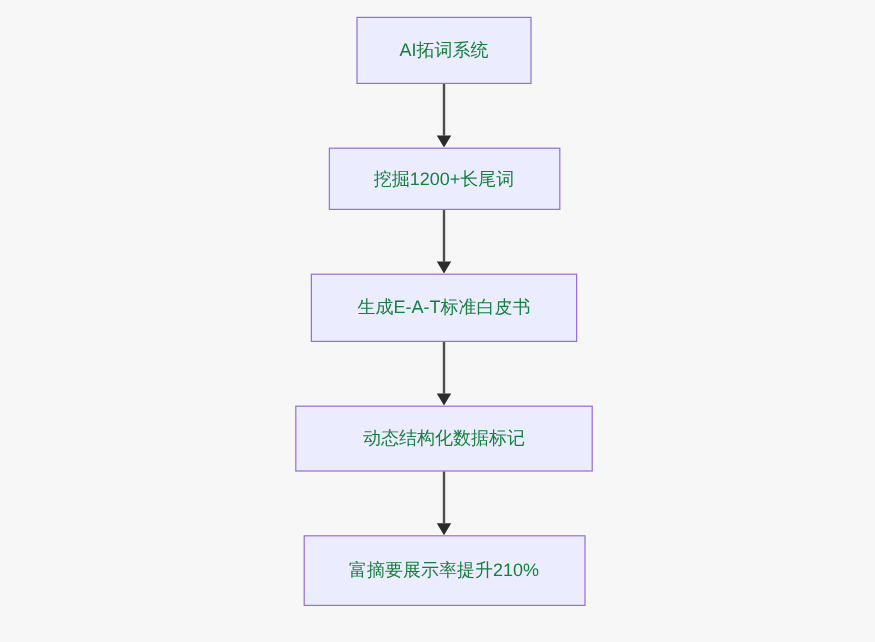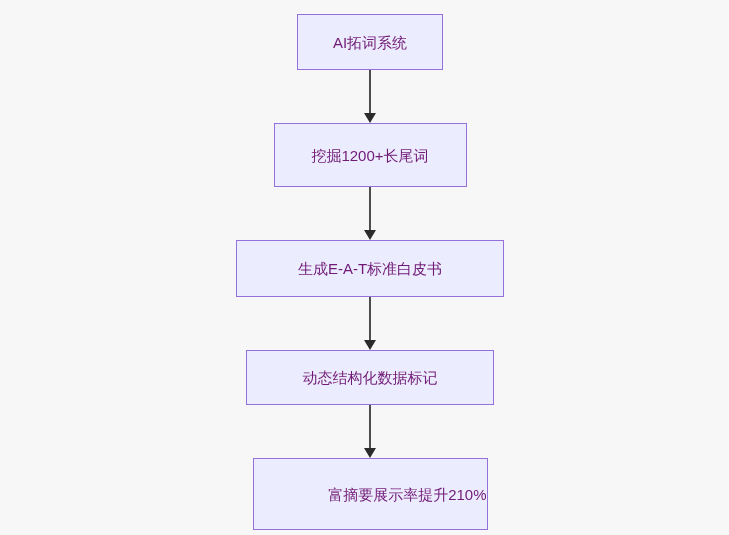--- a/index.html
+++ b/index.html
@@ -23,35 +23,35 @@
     transform: translateX(-50%);
     display: flex;
     flex-direction: column;
     align-items: center;
   }
 
   .node {
     height: 57px;
     border: 1px solid #9370db;
     background: #ececff;
-    color: #701a75;
+    color: #15803d;
     font-size: 15px;
     line-height: 1;
     display: flex;
     align-items: center;
     justify-content: center;
     text-align: center;
     white-space: nowrap;
   }
 
   .node.n1 { width: 146px; height: 56px; }
-  .node.n2 { width: 193px; height: 64px; }
-  .node.n3 { width: 268px; height: 57px; }
+  .node.n2 { width: 193px; height: 52px; }
+  .node.n3 { width: 222px; height: 57px; }
   .node.n4 { width: 248px; height: 55px; }
-  .node.n5 { width: 235px; height: 72px; justify-content: flex-end; }
+  .node.n5 { width: 235px; height: 59px; }
 
   .edge {
     height: 53px;
     display: flex;
     flex-direction: column;
     align-items: center;
     justify-content: flex-start;
   }
 
   .edge-line {

